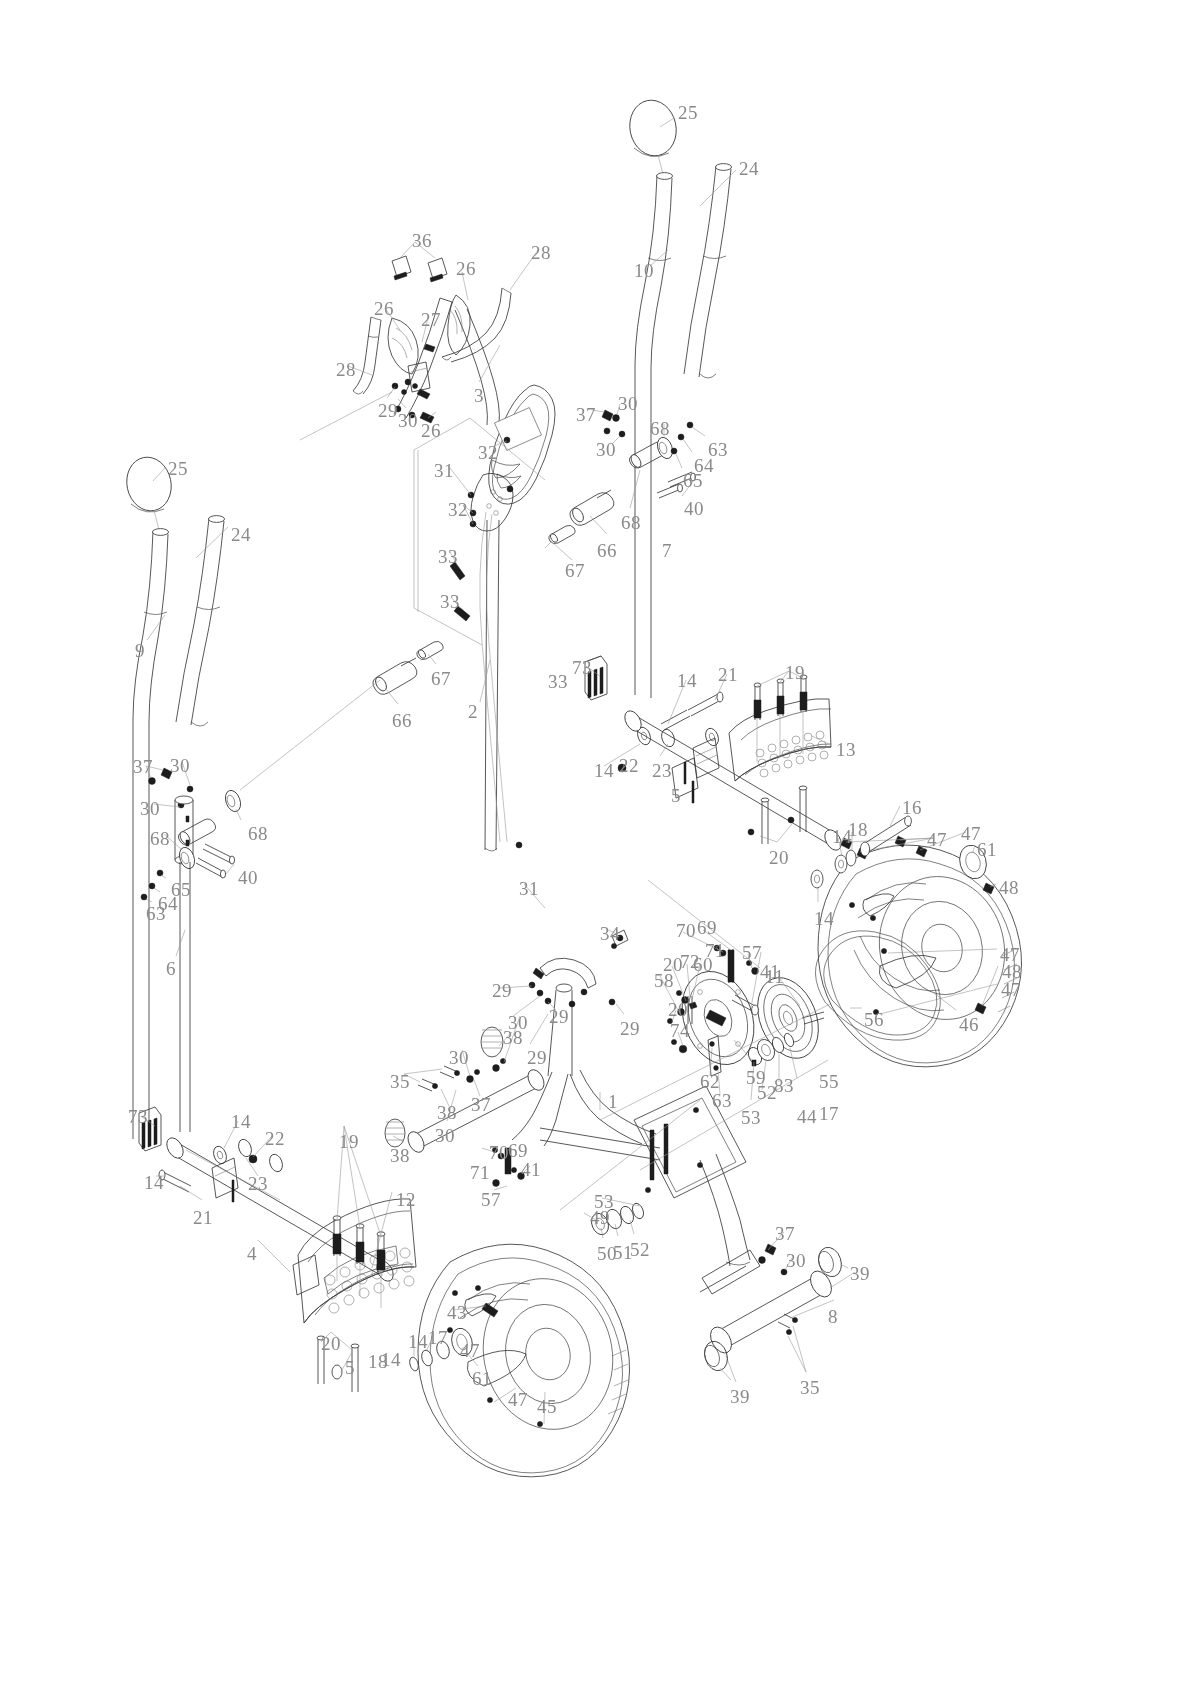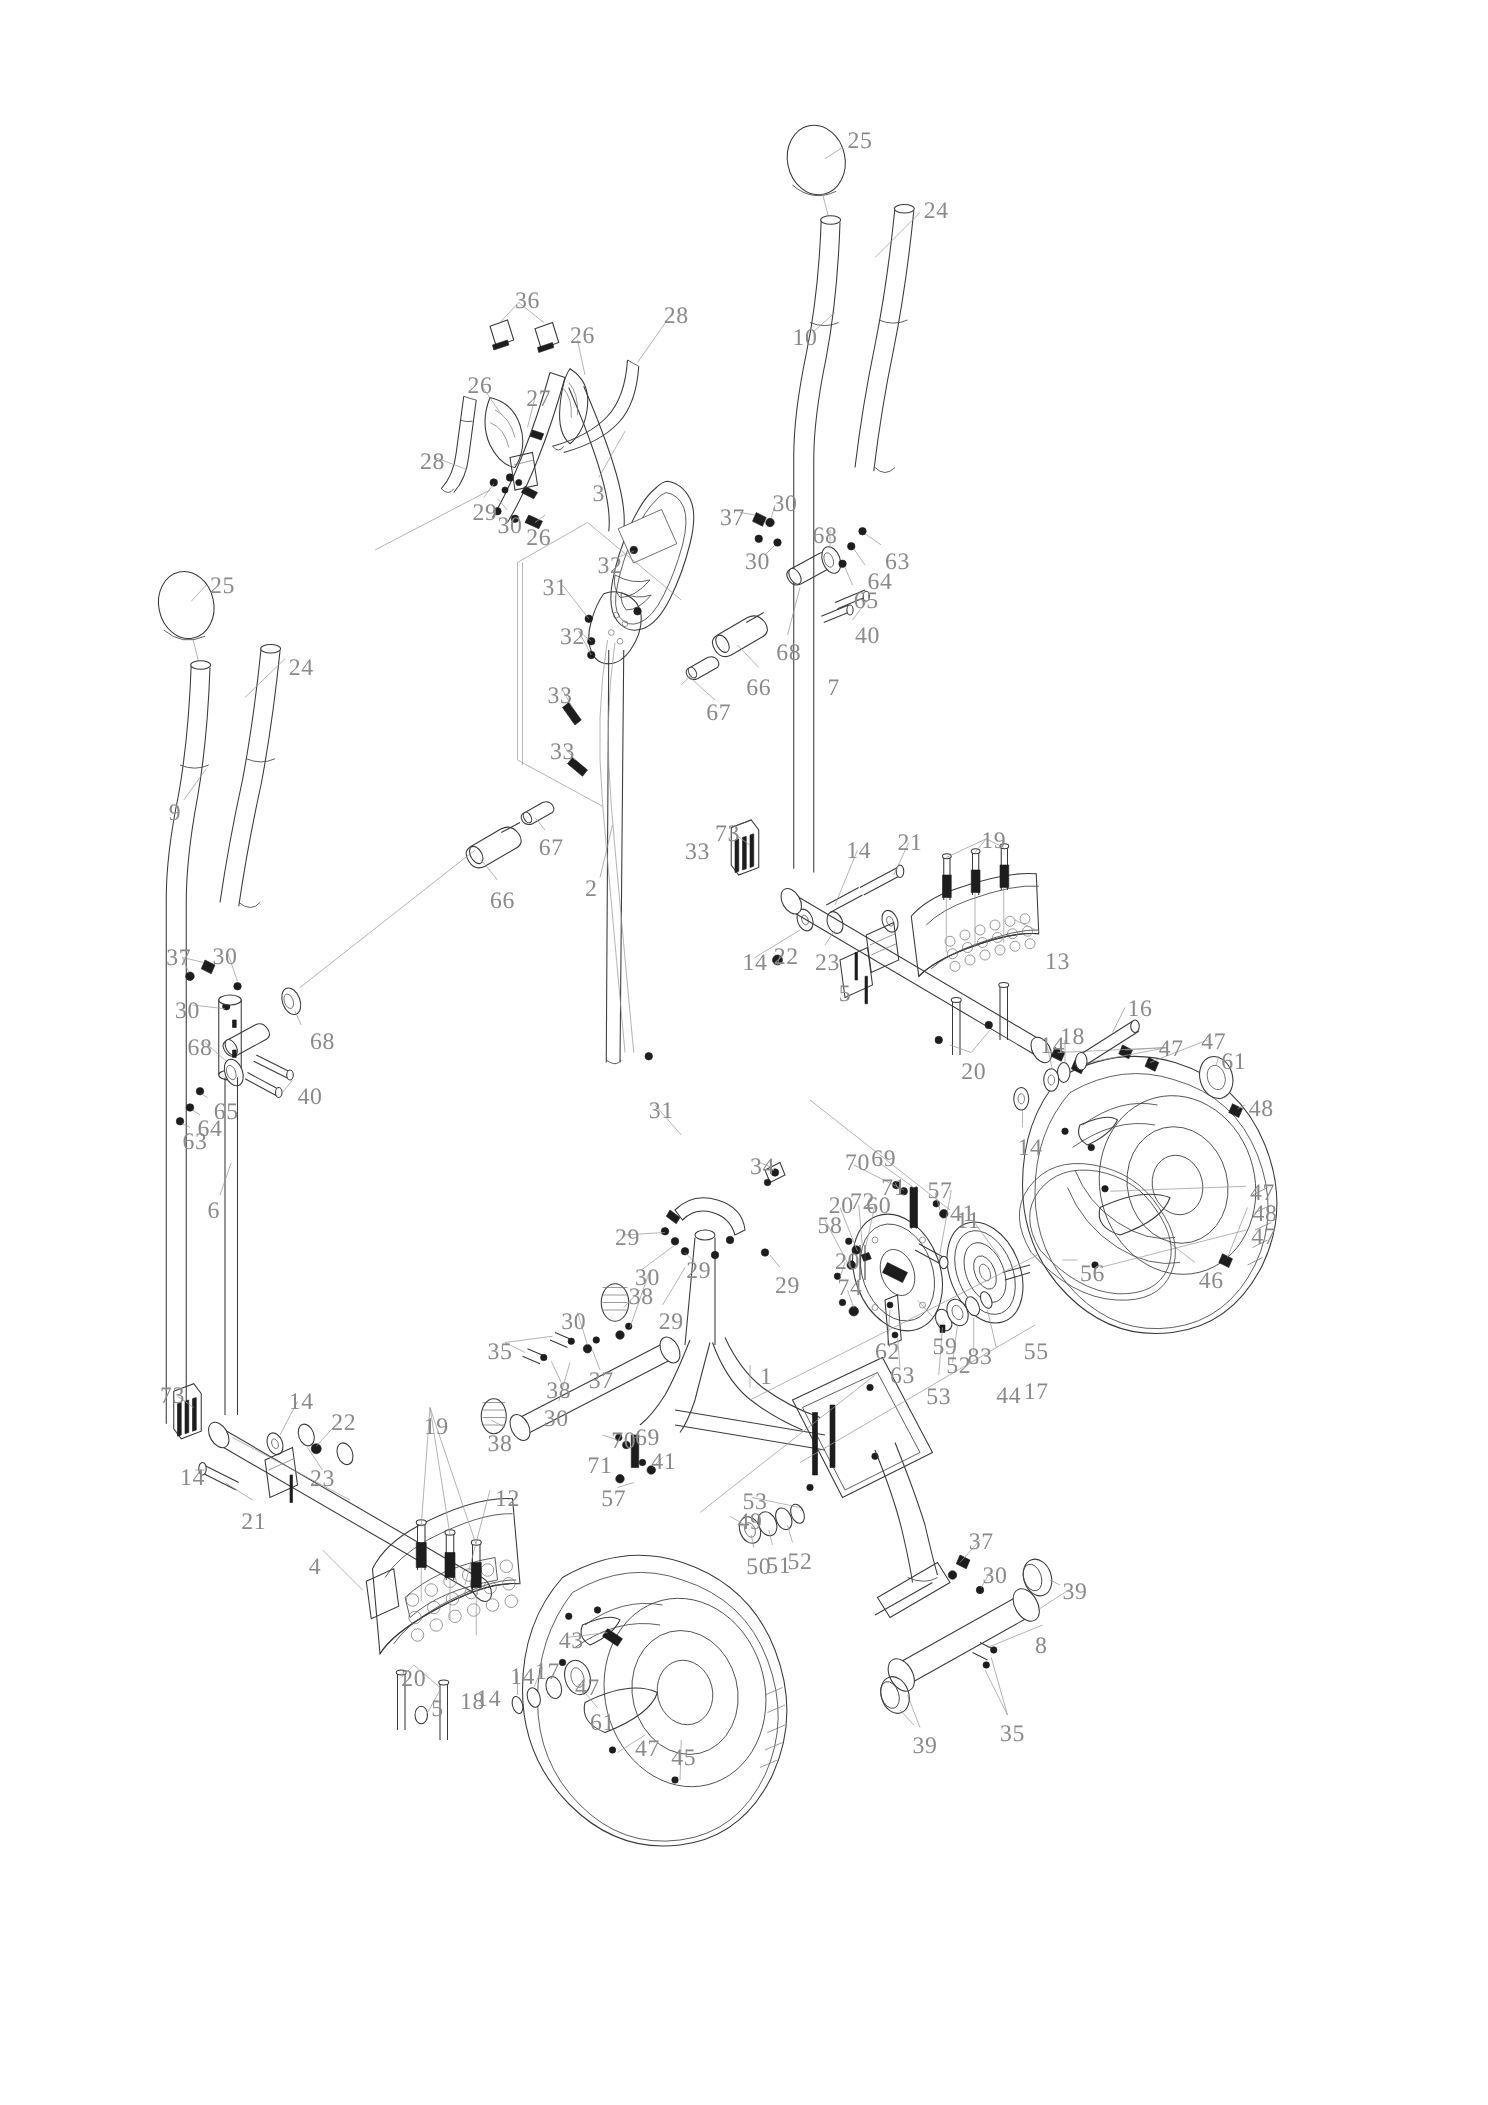--- a/index.html
+++ b/index.html
@@ -874,21 +874,21 @@
       <div class="cal" style="left: 158px; top: 894px;">64</div>
       <div class="cal" style="left: 146px; top: 904px;">63</div>
       <div class="cal" style="left: 166px; top: 959px;">6</div>
       <div class="cal" style="left: 572px; top: 658px;">73</div>
       <div class="cal" style="left: 677px; top: 671px;">14</div>
       <div class="cal" style="left: 718px; top: 665px;">21</div>
       <div class="cal" style="left: 594px; top: 761px;">14</div>
       <div class="cal" style="left: 619px; top: 756px;">22</div>
       <div class="cal" style="left: 652px; top: 761px;">23</div>
       <div class="cal" style="left: 785px; top: 663px;">19</div>
-      <div class="cal" style="left: 836px; top: 740px; margin-top: 20px;">13</div>
+      <div class="cal" style="left: 836px; top: 740px;">13</div>
       <div class="cal" style="left: 671px; top: 786px;">5</div>
       <div class="cal" style="left: 769px; top: 848px;">20</div>
       <div class="cal" style="left: 832px; top: 827px;">14</div>
       <div class="cal" style="left: 848px; top: 820px;">18</div>
       <div class="cal" style="left: 902px; top: 798px;">16</div>
       <div class="cal" style="left: 927px; top: 830px;">47</div>
       <div class="cal" style="left: 961px; top: 824px;">47</div>
       <div class="cal" style="left: 977px; top: 840px;">61</div>
       <div class="cal" style="left: 999px; top: 878px;">48</div>
       <div class="cal" style="left: 814px; top: 909px;">14</div>

